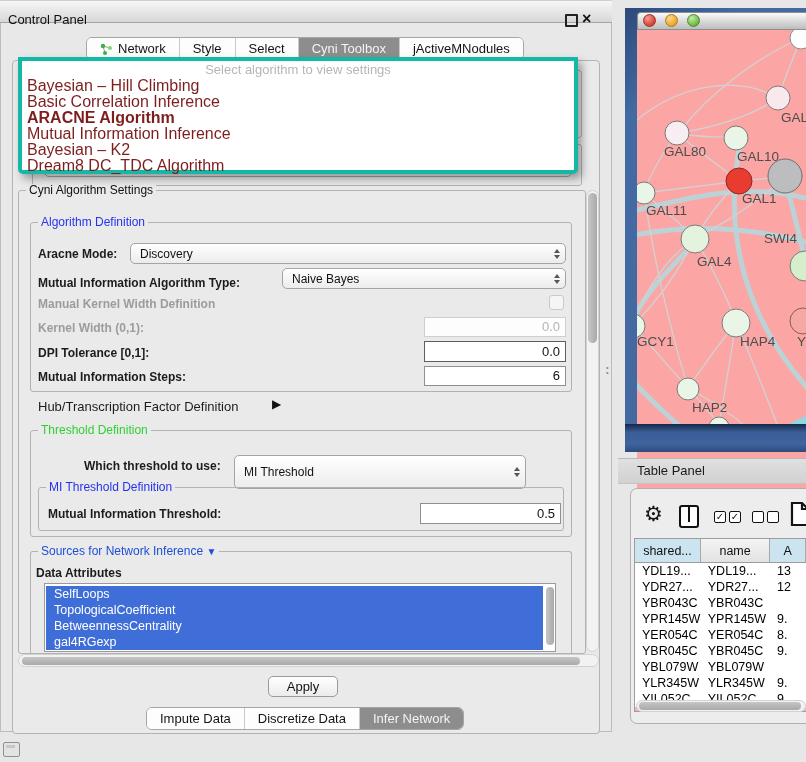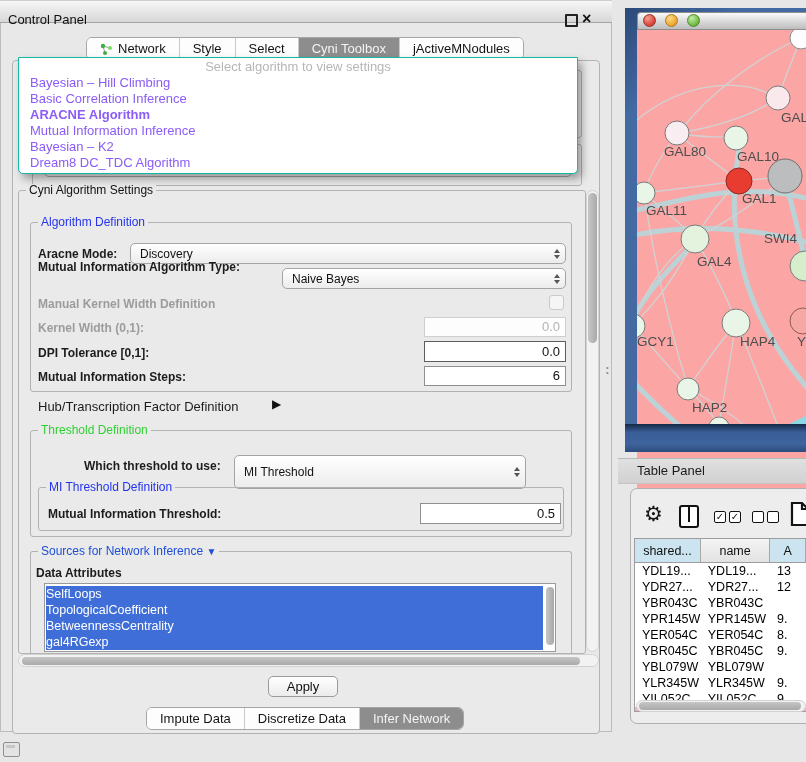--- a/index.html
+++ b/index.html
@@ -45,28 +45,28 @@
   .arr .u{border-bottom:4px solid #555}
   .arr .d{border-top:4px solid #555}
   .chk{width:13px;height:13px;border:1px solid #c9c9c9;border-radius:3px;background:#f5f5f5}
   
   .vtrack{background:#f2f2f2;border:1px solid #d2d2d2;border-radius:7px;box-sizing:border-box}
   .vthumb{background:linear-gradient(to right,#c6c6c6,#a9a9a9);border-radius:5px}
   .htrack{background:#f2f2f2;border:1px solid #d2d2d2;border-radius:7px;box-sizing:border-box}
   .hthumb{background:linear-gradient(#c6c6c6,#a9a9a9);border-radius:5px}
   
   .popup{left:18px;top:57px;width:560px;height:117px;background:#fff;
-         border:1px solid #14b8a6;border-radius:0 0 5px 5px;
+         border:4px solid #14b8a6;border-radius:0 0 5px 5px;
          box-shadow:4px 5px 9px rgba(0,0,0,.35);z-index:50;box-sizing:border-box}
   .pholder{height:17px;line-height:17px;text-align:center;color:#b6b6b6;font-size:13px}
-  .pitem{height:16px;line-height:16px;font-size:13px;padding-left:11px;color:#8b5cf6;white-space:nowrap}
+  .pitem{height:16px;line-height:16px;font-size:16px;padding-left:5px;color:#7f1d1d;white-space:nowrap}
   .pitem.bold{font-weight:bold}
   
   .listbox{background:#fff;border:1px solid #9a9a9a;box-sizing:border-box;overflow:hidden}
-  .litem{height:16px;line-height:16px;background:#3f6ed8;color:#fff;font-size:12.5px;white-space:nowrap}
+  .litem{height:16px;line-height:16px;background:#3f6ed8;color:#fff;font-size:12.5px;padding-left:8px;white-space:nowrap}
   
   .btn{display:flex;align-items:center;justify-content:center;font-size:13px;color:#111;
        background:linear-gradient(#ffffff,#ebebeb);border:1px solid #9a9a9a;border-radius:5px;box-sizing:border-box}
   
   .net-frame{left:625px;top:8px;width:181px;height:444px;
              background:linear-gradient(135deg,#2c4a7a 0%,#436aa3 18%,#44699f 80%,#2e4d7f 100%)}
   .net-titlebar{left:637px;top:12px;width:169px;height:18px;
                 background:linear-gradient(#fafafa,#bdbdbd);
                 border:1px solid #8e8e8e;border-right:none;border-radius:4px 0 0 0;box-sizing:border-box}
   .light{width:13px;height:13px;border-radius:50%;top:14px}
@@ -173,21 +173,21 @@
 
 <div class="abs lbl" style="left:38px;top:247px">Aracne Mode:</div>
 <div class="abs combo" style="left:130px;top:243px;width:436px;height:21px">
   <span>Discovery</span>
   <span class="arr">
       <i class="u"></i>
       <i class="d"></i>
     </span>
 </div>
 
-<div class="abs lbl" style="left:38px;top:260px">Mutual Information Algorithm Type:</div>
+<div class="abs lbl" style="left:38px;top:276px">Mutual Information Algorithm Type:</div>
 <div class="abs combo" style="left:282px;top:268px;width:284px;height:21px">
   <span>Naive Bayes</span>
   <span class="arr">
       <i class="u"></i>
       <i class="d"></i>
     </span>
 </div>
 
 <div class="abs lbl dis" style="left:38px;top:297px">Manual Kernel Width Definition</div>
 <div class="abs chk" style="left:549px;top:295px"></div>

